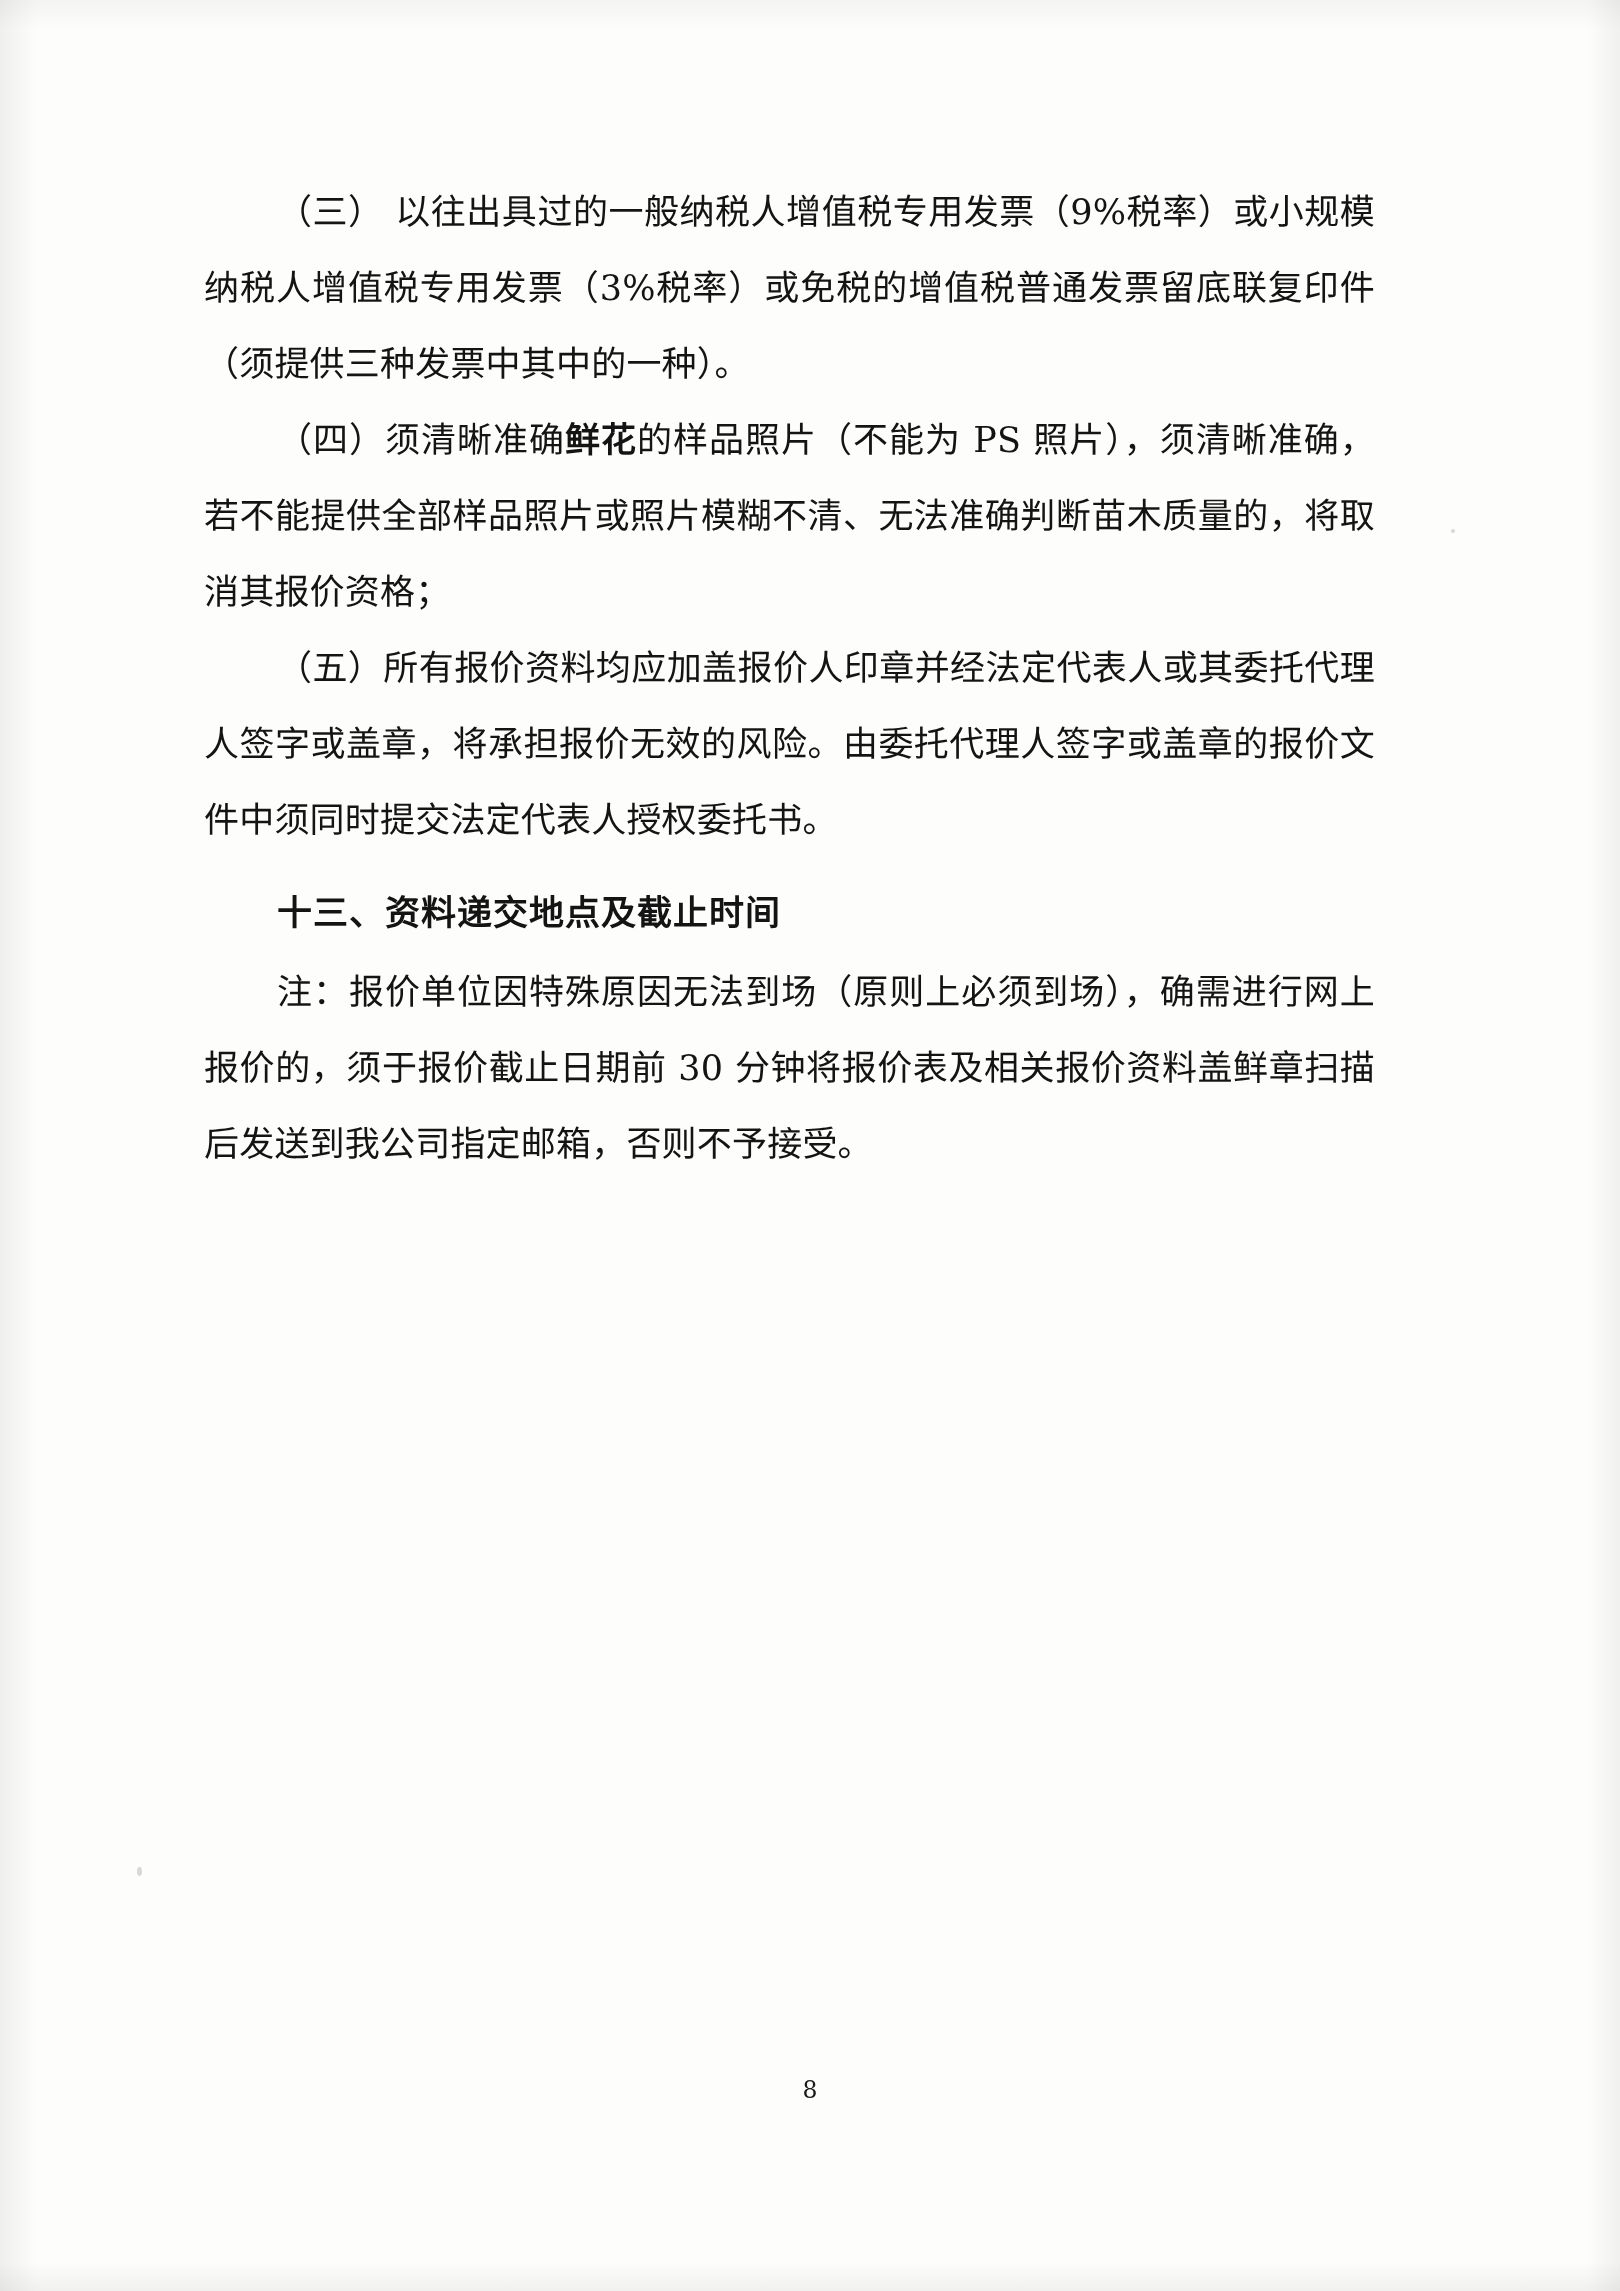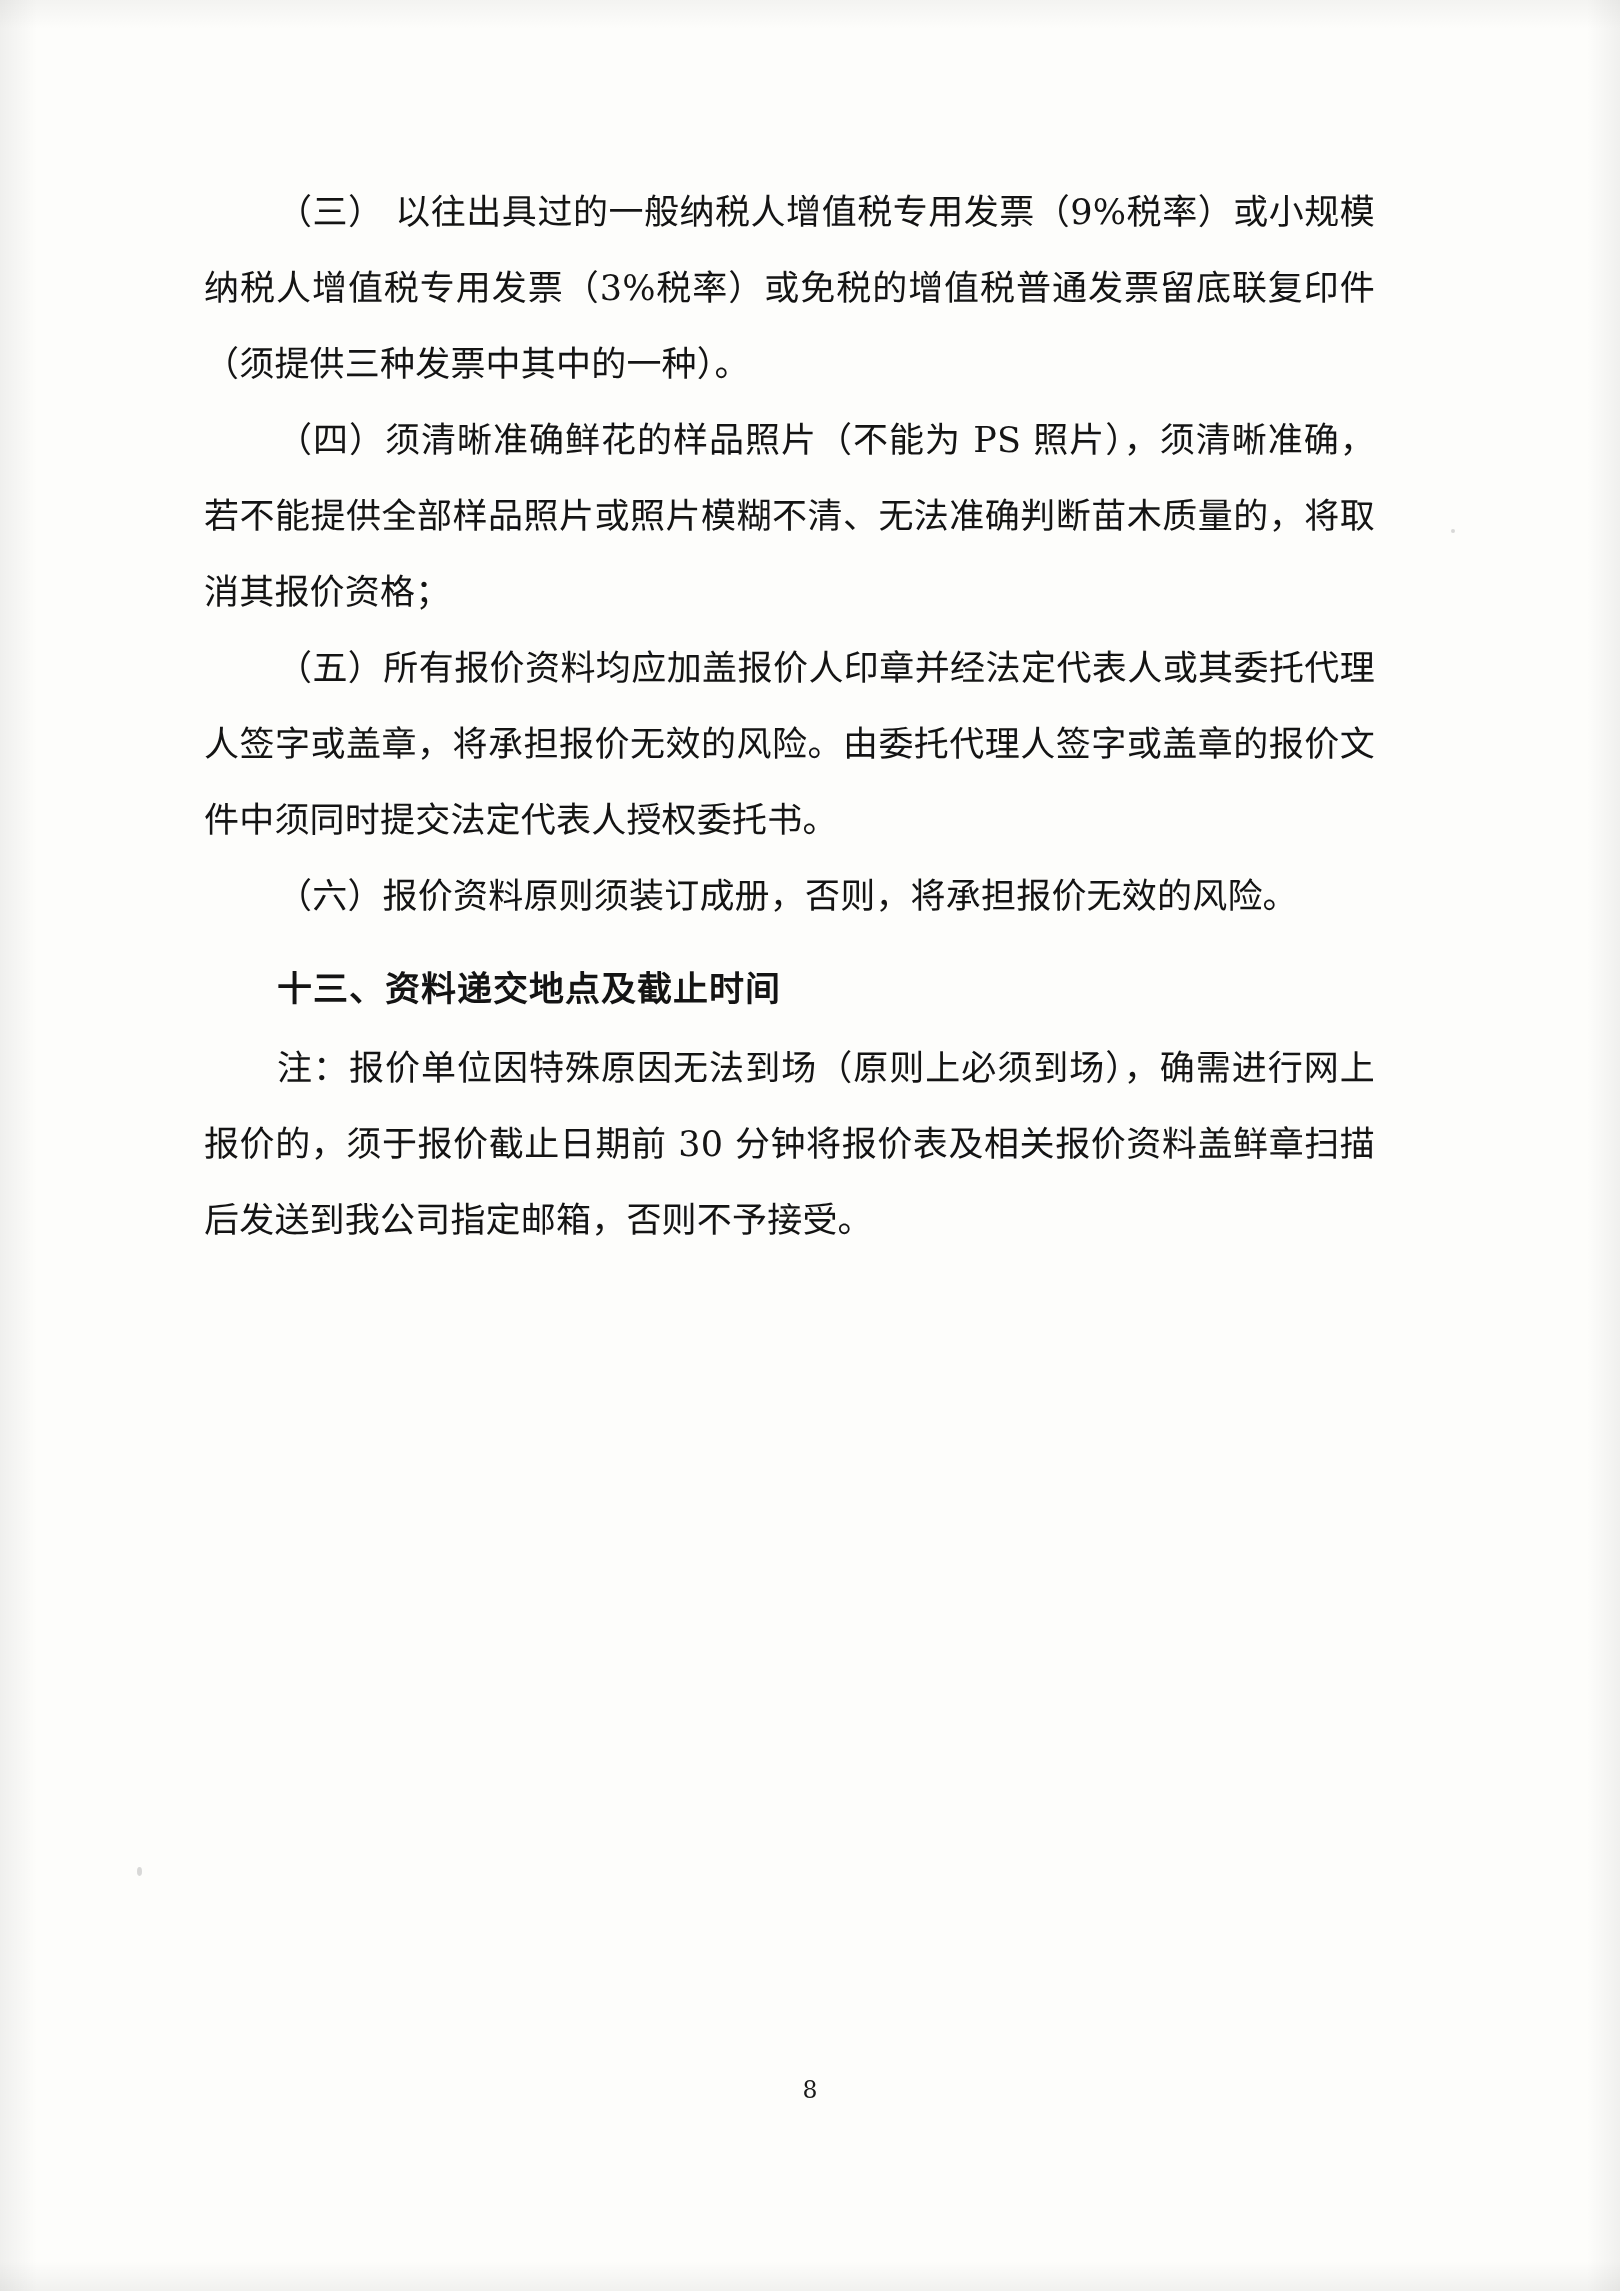--- a/index.html
+++ b/index.html
@@ -52,21 +52,21 @@
   .heading {
     margin: 17.6px 0 2px 0;
     font-size: 35px;
     line-height: 76px;
     font-weight: bold;
     text-indent: 73px;
     letter-spacing: 1px;
     font-family: Liberation Serif, serif;
   }
   .bold-inline {
-    font-weight: normal;
+    font-weight: bold;
     margin-top: 16px;
   }
   .page-number {
     position: absolute;
     left: 0;
     right: 0;
     top: 2076px;
     text-align: center;
     font-family: "DejaVu Serif", "Liberation Serif", serif;
     font-size: 23.5px;
@@ -90,21 +90,20 @@
   <div class="speck" style="left:1451px; top:529px; width:3.9px; height:3.9px;"></div>
 
   <div class="content">
 
     <p class="para indent">（三） 以往出具过的一般纳税人增值税专用发票（9%税率）或小规模纳税人增值税专用发票（3%税率）或免税的增值税普通发票留底联复印件（须提供三种发票中其中的一种）。</p>
 
     <p class="para indent"><span>（四）须清晰准确</span><span class="bold-inline">鲜花</span><span>的样品照片（不能为 PS 照片），须清晰准确，若不能提供全部样品照片或照片模糊不清、无法准确判断苗木质量的，将取消其报价资格；</span></p>
 
     <p class="para indent">（五）所有报价资料均应加盖报价人印章并经法定代表人或其委托代理人签字或盖章，将承担报价无效的风险。由委托代理人签字或盖章的报价文件中须同时提交法定代表人授权委托书。</p>
 
-    <p class="para indent">（六）报价资料原则须装订成册，否则，将承担报价无效的风险。</p>
 
     <p class="heading">十三、资料递交地点及截止时间</p>
 
 
     <p class="para indent">注：报价单位因特殊原因无法到场（原则上必须到场），确需进行网上报价的，须于报价截止日期前 30 分钟将报价表及相关报价资料盖鲜章扫描后发送到我公司指定邮箱，否则不予接受。</p>
 
   </div>
 
   <div class="page-number">8</div>
 </div>

